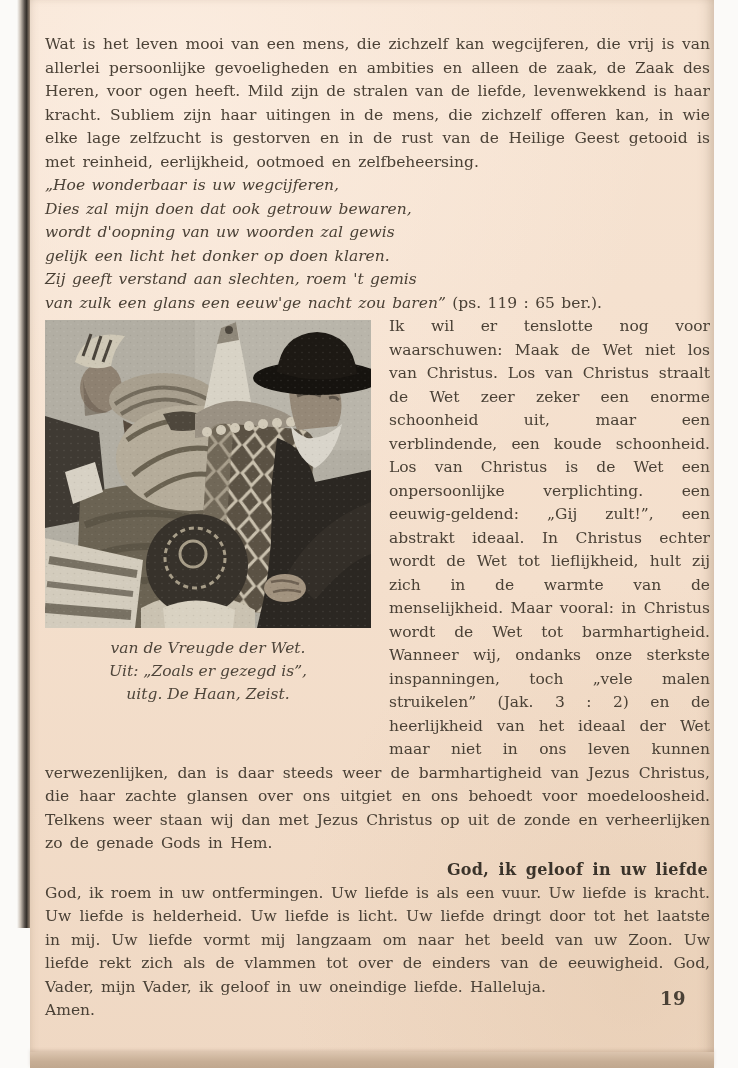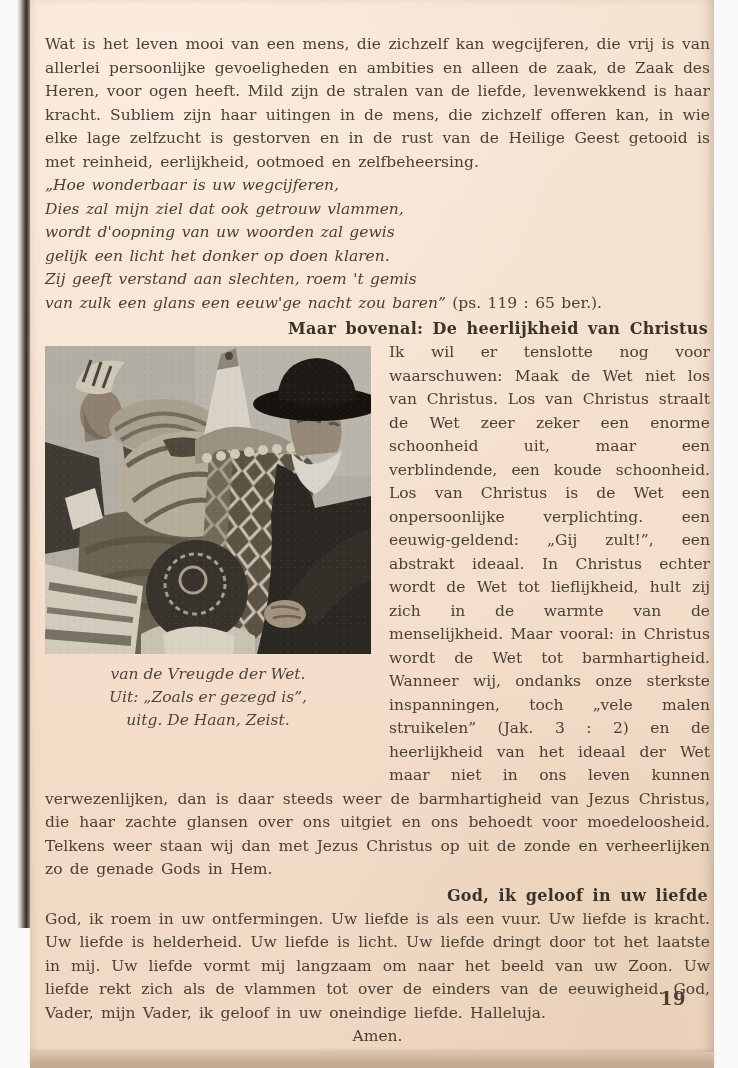--- a/index.html
+++ b/index.html
@@ -61,21 +61,21 @@
   }
   .fig svg { display: block; width: 326px; height: 308px; }
   .fig figcaption {
     margin-top: 9px;
     font-style: italic;
     text-align: center;
     font-size: 15.5px; line-height: 23px;
     color: #4e453a;
   }
 
-  .amen { text-align: center; }
+  .amen { text-align: left; }
 
   .pagenum {
     position: absolute; top: 988px; right: 28px;
     font-size: 18px; letter-spacing: 0.5px; color: #4a4136; font-weight: bold;
   }
 
   
   .bottom-band {
     position: absolute; left: 0; right: 0; bottom: 0; height: 16px;
     background: linear-gradient(180deg, #dcc5af 0%, #c7ae95 60%, #c0a78e 100%);
@@ -87,28 +87,27 @@
 
 <div class="scan">
   <div class="gutter"></div>
 
   <div class="page">
 
     <p class="body-text">Wat is het leven mooi van een mens, die zichzelf kan wegcijferen, die vrij is van allerlei persoonlijke gevoeligheden en ambities en alleen de zaak, de Zaak des Heren, voor ogen heeft. Mild zijn de stralen van de liefde, levenwekkend is haar kracht. Subliem zijn haar uitingen in de mens, die zichzelf offeren kan, in wie elke lage zelfzucht is gestorven en in de rust van de Heilige Geest getooid is met reinheid, eerlijkheid, ootmoed en zelfbeheersing.</p>
 
     <div class="poem">
       <div class="poem-line">„Hoe wonderbaar is uw wegcijferen,</div>
-      <div class="poem-line">Dies zal mijn ziel dat ook getrouw vlammen,</div>
+      <div class="poem-line">Dies zal mijn doen dat ook getrouw bewaren,</div>
       <div class="poem-line">wordt d'oopning van uw woorden zal gewis</div>
       <div class="poem-line">gelijk een licht het donker op doen klaren.</div>
       <div class="poem-line">Zij geeft verstand aan slechten, roem 't gemis</div>
       <div class="poem-line"><span>van zulk een glans een eeuw'ge nacht zou baren”</span><span class="roman"> (ps. 119 : 65 ber.).</span></div>
     </div>
 
-    <h2 class="head">Maar bovenal: De heerlijkheid van Christus</h2>
 
     <div class="flow">
       <figure class="fig">
         <svg viewBox="0 0 326 308" role="img">
           <defs>
             <pattern id="diam" width="24" height="28" patternUnits="userSpaceOnUse">
               <path d="M12 2 L22 14 L12 26 L2 14 Z" fill="none" stroke="#c9c0ad" stroke-width="3"></path>
             </pattern>
             <pattern id="grain" width="7" height="7" patternUnits="userSpaceOnUse">
               <circle cx="1.5" cy="1.5" r="0.8" fill="rgba(55,50,44,0.16)"></circle>

